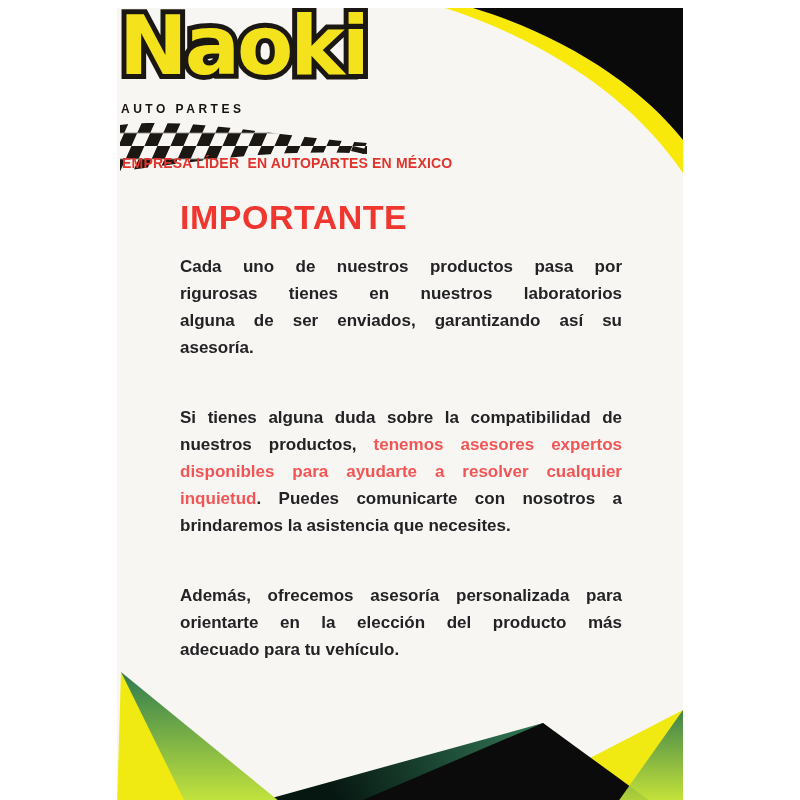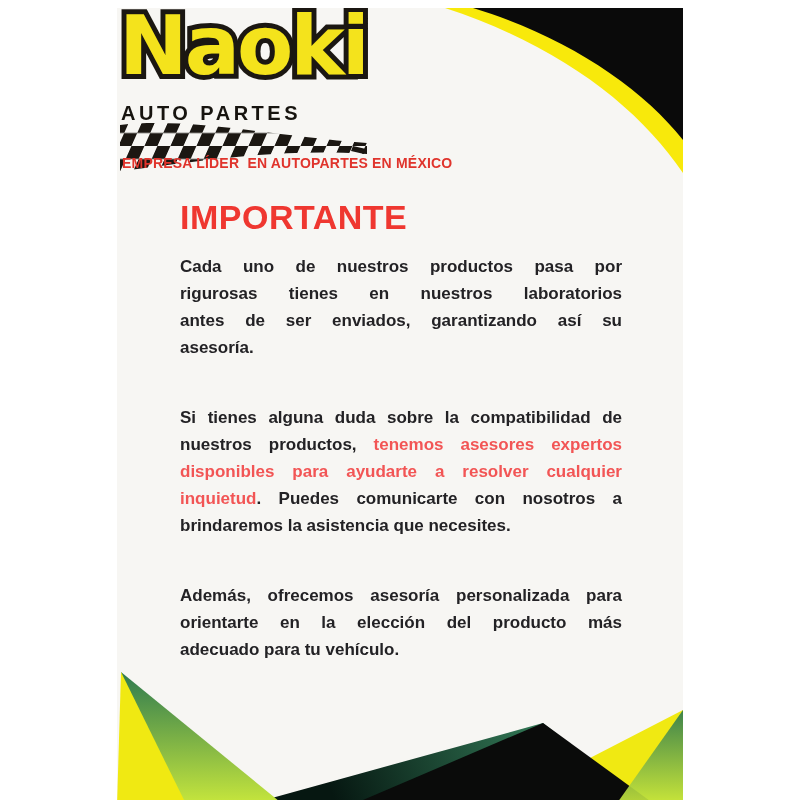--- a/index.html
+++ b/index.html
@@ -27,21 +27,21 @@
     font-size:82px;
     line-height:100px;
     letter-spacing:-3px;
     color:var(--logo-yellow);
     -webkit-text-stroke:10px var(--logo-outline);
     paint-order:stroke fill;
     white-space:nowrap;
   }
   .logo-sub{
     position:absolute;top:94px;left:4px;
-    font-size:20px;font-weight:700;
+    font-size:12px;font-weight:700;
     letter-spacing:3.5px;
     color:#17140f;
     white-space:nowrap;
   }
   .flag-svg{position:absolute;top:112px;left:0;width:252px;height:54px;}
   .tagline{
     position:absolute;top:147px;left:5px;
     font-size:14px;font-weight:700;
     letter-spacing:.2px;
     color:var(--tagline-red);
@@ -99,21 +99,21 @@
       <path d="M236,26 l13,3 -2,5 -13,-3 Z" fill="var(--logo-outline)"></path>
     </svg>
     <div class="tagline">EMPRESA LÍDER  EN AUTOPARTES EN MÉXICO</div>
   </div>
 
   <h1 class="heading">IMPORTANTE</h1>
 
   <div class="para para-1">
       <div class="tline"><span>Cada uno de nuestros productos pasa por</span></div>
       <div class="tline"><span>rigurosas tienes en nuestros laboratorios</span></div>
-      <div class="tline"><span>antes de ser enviados, garantizando así su</span></div>
+      <div class="tline"><span>alguna de ser enviados, garantizando así su</span></div>
       <div class="tline"><span>asesoría.</span></div>
     </div>
   <div class="para para-2">
       <div class="tline"><span>Si tienes alguna duda sobre la compatibilidad de</span></div>
       <div class="tline"><span>nuestros productos, </span><span class="hl">tenemos asesores expertos</span></div>
       <div class="tline"><span class="hl">disponibles para ayudarte a resolver cualquier</span></div>
       <div class="tline"><span class="hl">inquietud</span><span>. Puedes comunicarte con nosotros a</span></div>
       <div class="tline"><span>brindaremos la asistencia que necesites.</span></div>
     </div>
   <div class="para para-3">

